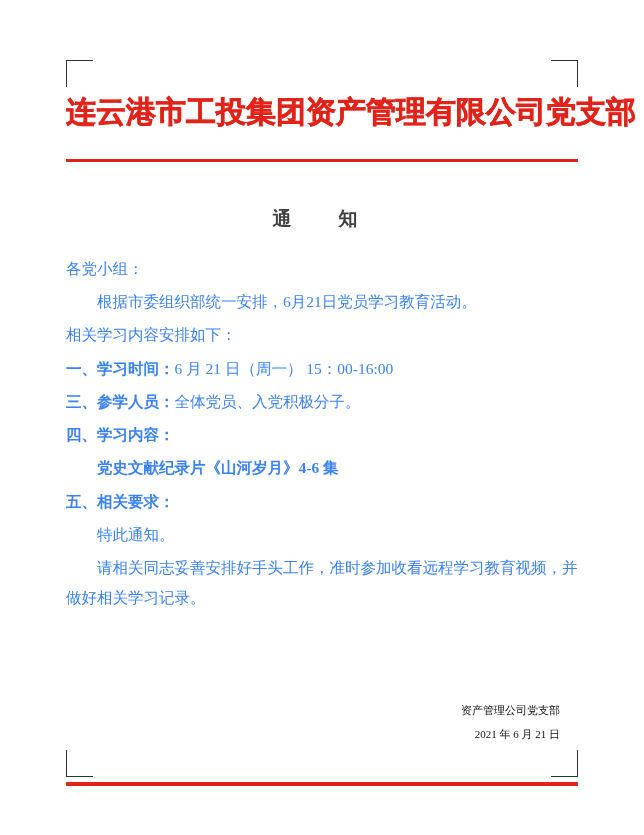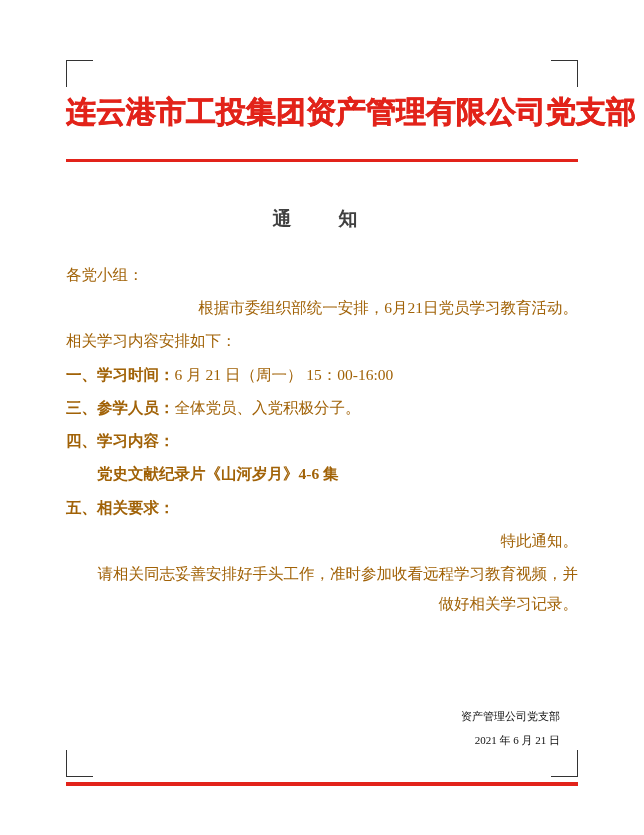--- a/index.html
+++ b/index.html
@@ -64,31 +64,30 @@
     margin-top: 44px;
     text-align: center;
     font-size: 19px;
     font-weight: bold;
     letter-spacing: 14px;
     color: #404040;
     font-family: "Liberation Serif", serif;
   }
 
   .content {
-    margin-top: 28px;
+    margin-top: 22px;
     font-size: 15.5px;
     line-height: 1.95;
-    color: #a16207;
+    color: #3b82f6;
   }
   .content p {
     margin: 0 0 3px 0;
   }
   .indent {
     text-indent: 2em;
-    text-align: right;
   }
   .item {
     font-weight: bold;
   }
   .item .val {
     font-weight: normal;
   }
   .item-strong {
     font-weight: bold;
     text-indent: 2em;

